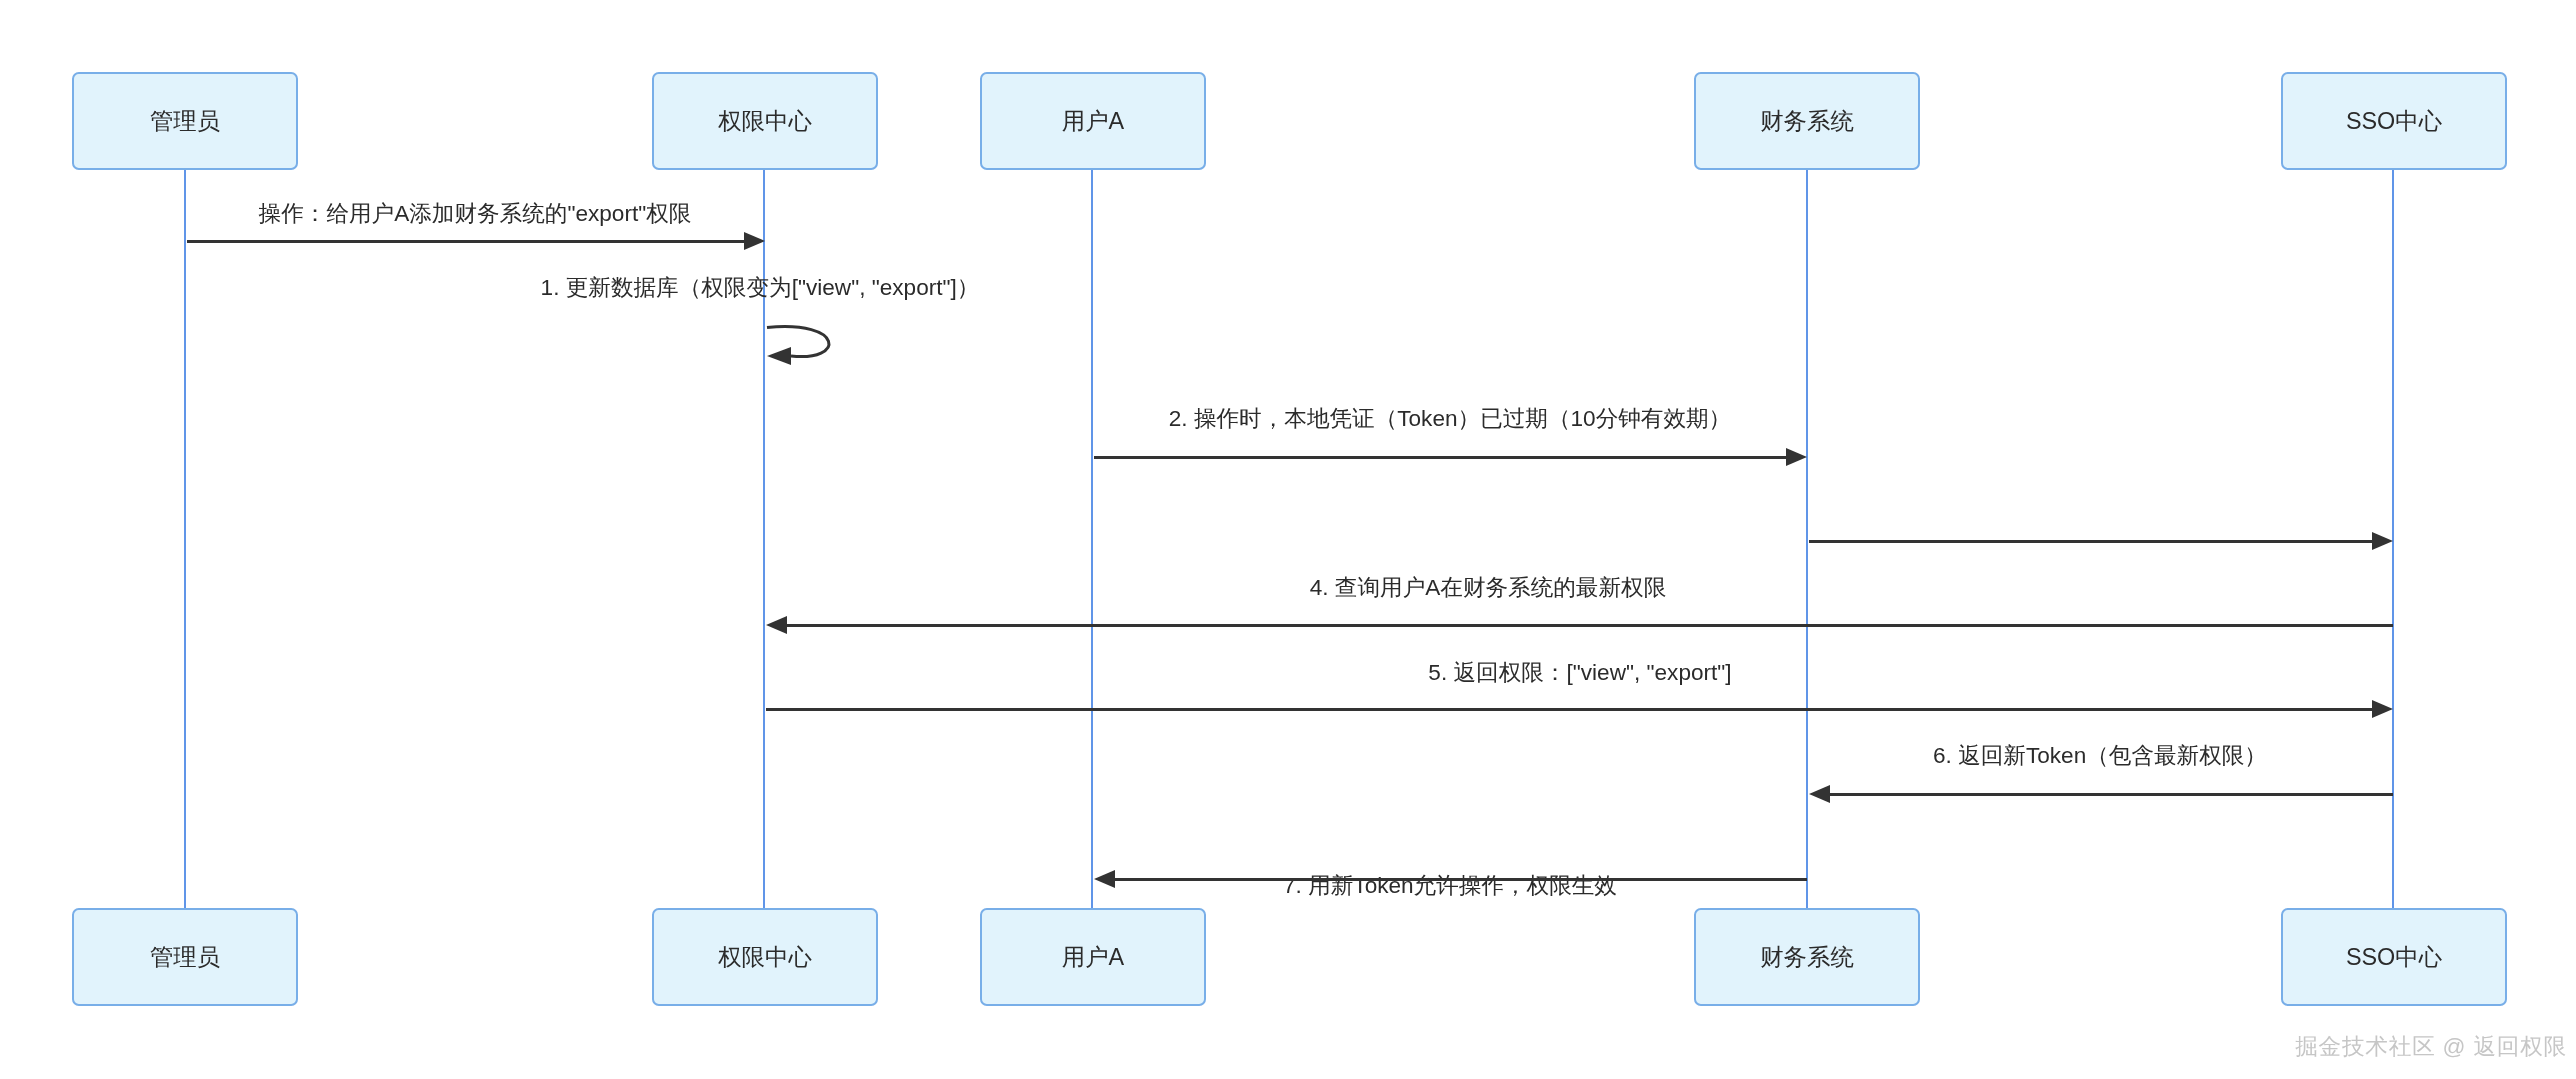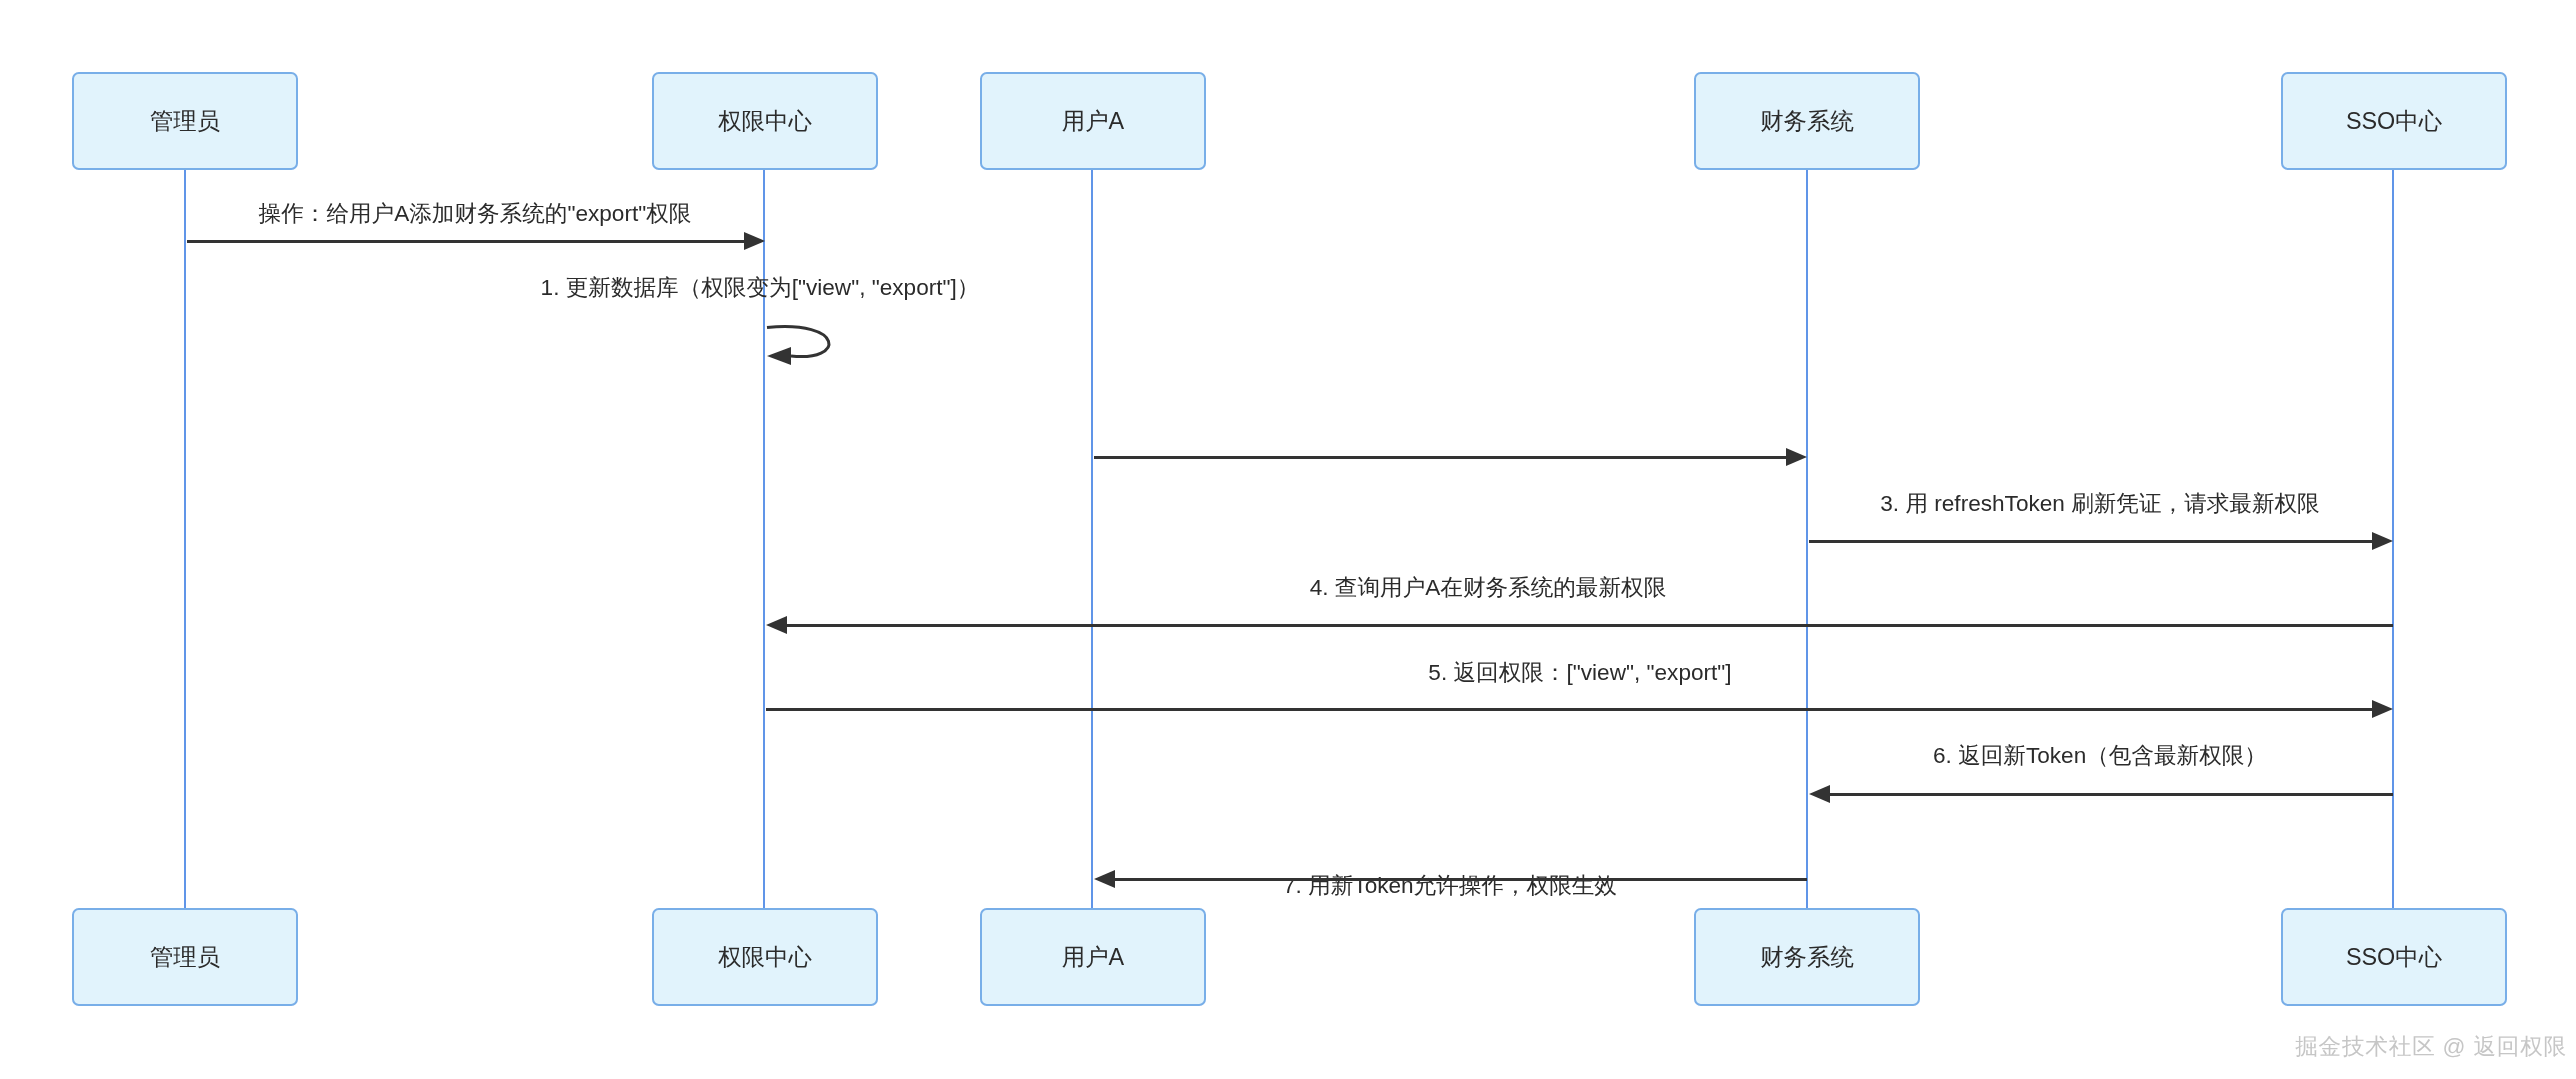--- a/index.html
+++ b/index.html
@@ -102,24 +102,24 @@
   <div class="msg-label" style="left:475px;top:200px">操作：给用户A添加财务系统的"export"权限</div>
   <div class="msg-line" style="left:187px;top:240px;width:557px"></div>
   <div class="head-right" style="left:744px;top:232px"></div>
 
   <div class="msg-label" style="left:760px;top:274px">1. 更新数据库（权限变为["view", "export"]）</div>
   <svg class="self-loop" width="90" height="48" viewBox="0 0 120 64">
     <path d="M 4 10 C 108 0, 108 56, 36 48" fill="none" stroke="#333333" stroke-width="4"></path>
     <polygon points="4,48 36,36 36,60" fill="#333333"></polygon>
   </svg>
 
+  <div class="msg-label" style="left:1450px;top:405px">2. 操作时，本地凭证（Token）已过期（10分钟有效期）</div>
   <div class="msg-line" style="left:1094px;top:456px;width:692px"></div>
   <div class="head-right" style="left:1786px;top:448px"></div>
 
-  <div class="msg-label" style="left:2100px;top:490px">3. 用 refreshToken 刷新凭证，请求最新权限</div>
   <div class="msg-line" style="left:1809px;top:540px;width:563px"></div>
   <div class="head-right" style="left:2372px;top:532px"></div>
 
   <div class="msg-label" style="left:1488px;top:574px">4. 查询用户A在财务系统的最新权限</div>
   <div class="head-left" style="left:766px;top:616px"></div>
   <div class="msg-line" style="left:787px;top:624px;width:1606px"></div>
 
   <div class="msg-label" style="left:1580px;top:659px">5. 返回权限：["view", "export"]</div>
   <div class="msg-line" style="left:766px;top:708px;width:1606px"></div>
   <div class="head-right" style="left:2372px;top:700px"></div>

